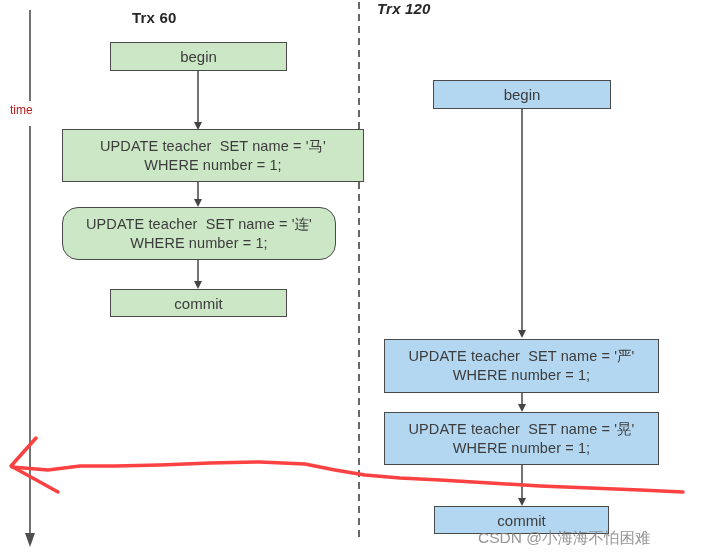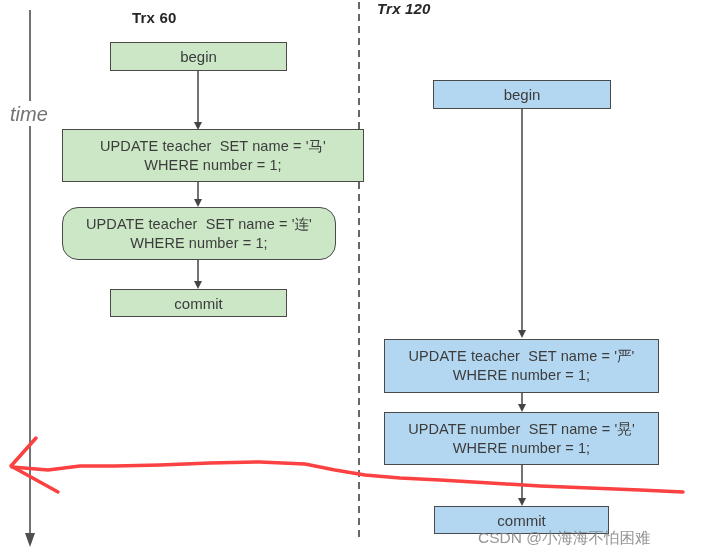--- a/index.html
+++ b/index.html
@@ -12,21 +12,21 @@
   }
   svg.lines{position:absolute;left:0;top:0;width:707px;height:556px;}
   .col-title{
     position:absolute;
     font-size:15px;font-weight:bold;color:#262626;
     letter-spacing:.2px;
     white-space:nowrap;
   }
   .time-label{
     position:absolute;left:10px;top:103px;
-    font-size:20px;color:#737373;font-style:italic;
+    font-size:12px;color:#b91c1c;
   }
   .node{
     position:absolute;
     box-sizing:border-box;
     border:1.6px solid #4a4a4a;
     display:flex;flex-direction:column;
     align-items:center;justify-content:center;
     color:#3c3c3c;
     z-index:2;
   }
@@ -110,21 +110,21 @@
   <div class="node blue" style="left:433px;top:80px;width:178px;height:29px;">
     <span class="lbl">begin</span>
   </div>
 
   <div class="node blue" style="left:384px;top:339px;width:275px;height:54px;">
     <span class="sql-line">UPDATE teacher  SET name = '严'</span>
     <span class="sql-line">WHERE number = 1;</span>
   </div>
 
   <div class="node blue" style="left:384px;top:412px;width:275px;height:53px;">
-    <span class="sql-line">UPDATE number  SET name = '晃'</span>
+    <span class="sql-line">UPDATE teacher  SET name = '晃'</span>
     <span class="sql-line">WHERE number = 1;</span>
   </div>
 
   <div class="node blue" style="left:434px;top:506px;width:175px;height:28px;">
     <span class="lbl">commit</span>
   </div>
 
   <div class="watermark">CSDN @小海海不怕困难</div>
 
 </div>

